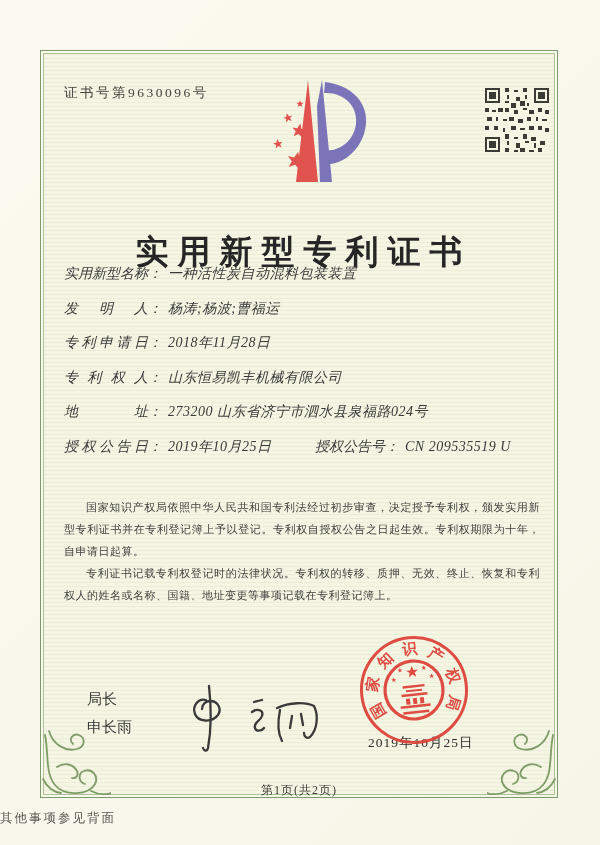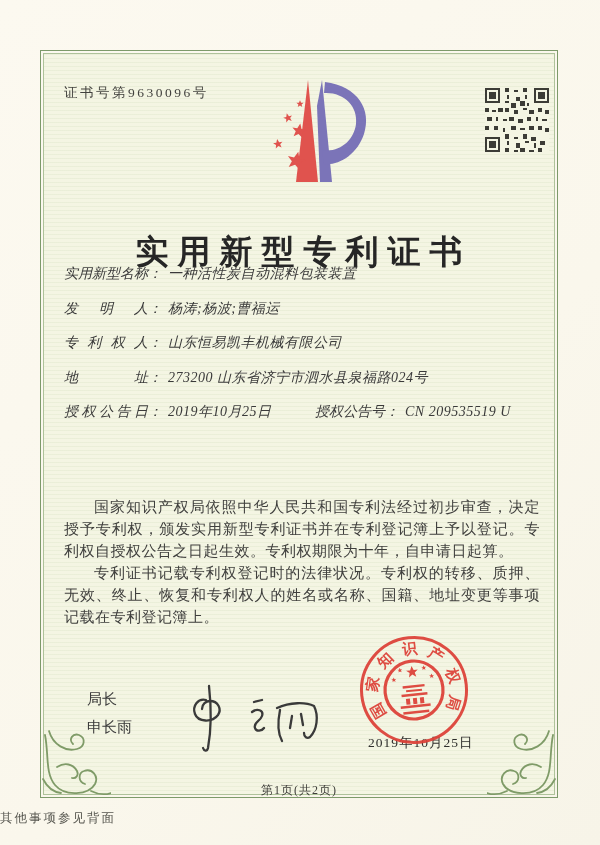--- a/index.html
+++ b/index.html
@@ -29,21 +29,21 @@
     font-size:33px;font-weight:600;letter-spacing:9px;color:#262626;text-indent:9px;margin-top:44px;
   }
   .fields{position:absolute;left:20px;top:210px;width:476px;font-size:14px;color:#3a3a3a;font-style:italic;}
   .frow{height:20px;line-height:20px;margin-bottom:14.5px;white-space:nowrap;}
   .flabel{display:inline-block;width:6em;text-align:justify;text-align-last:justify;vertical-align:top;}
   .fcolon{display:inline-block;margin-right:6px;}
   .fvalue{letter-spacing:0.5px;}
   .pair2{margin-left:40px;}
   .paras{
     position:absolute;left:20px;top:442px;width:476px;
-    font-size:15px;line-height:22px;text-align:justify;color:#3f3f3d;
+    font-size:11px;line-height:22px;text-align:justify;color:#3f3f3d;
   }
   .paras p{margin:0;text-indent:2em;letter-spacing:0.5px;}
   .commissioner{position:absolute;left:43px;top:631px;font-size:15px;line-height:28px;color:#3a3a3a;}
   .signature{position:absolute;left:138px;top:624px;width:140px;height:80px;}
   .seal{
     position:absolute;left:316px;top:582px;width:108px;height:108px;
     transform:rotate(-6deg);opacity:0.93;z-index:4;
   }
   .seal-ring{position:absolute;inset:0;border:3.5px solid #dd4037;border-radius:50%;box-sizing:border-box;}
   .seal-char{
@@ -159,20 +159,23 @@
         <div class="title">实用新型专利证书</div>
 
         <div class="fields">
           <div class="frow">
             <span class="flabel">实用新型名称</span><span class="fcolon">：</span><span class="fvalue">一种活性炭自动混料包装装置</span>
           </div>
           <div class="frow">
             <span class="flabel">发明人</span><span class="fcolon">：</span><span class="fvalue">杨涛;杨波;曹福运</span>
           </div>
           <div class="frow">
+            <span class="flabel">专利申请日</span><span class="fcolon">：</span><span class="fvalue">2018年11月28日</span>
+          </div>
+          <div class="frow">
             <span class="flabel">专利权人</span><span class="fcolon">：</span><span class="fvalue">山东恒易凯丰机械有限公司</span>
           </div>
           <div class="frow">
             <span class="flabel">地址</span><span class="fcolon">：</span><span class="fvalue">273200 山东省济宁市泗水县泉福路024号</span>
           </div>
           <div class="frow">
             <span><span class="flabel">授权公告日</span><span class="fcolon">：</span><span class="fvalue">2019年10月25日</span></span>
             <span class="pair2"><span>授权公告号</span><span class="fcolon">：</span><span class="fvalue">CN 209535519 U</span></span>
           </div>
         </div>

